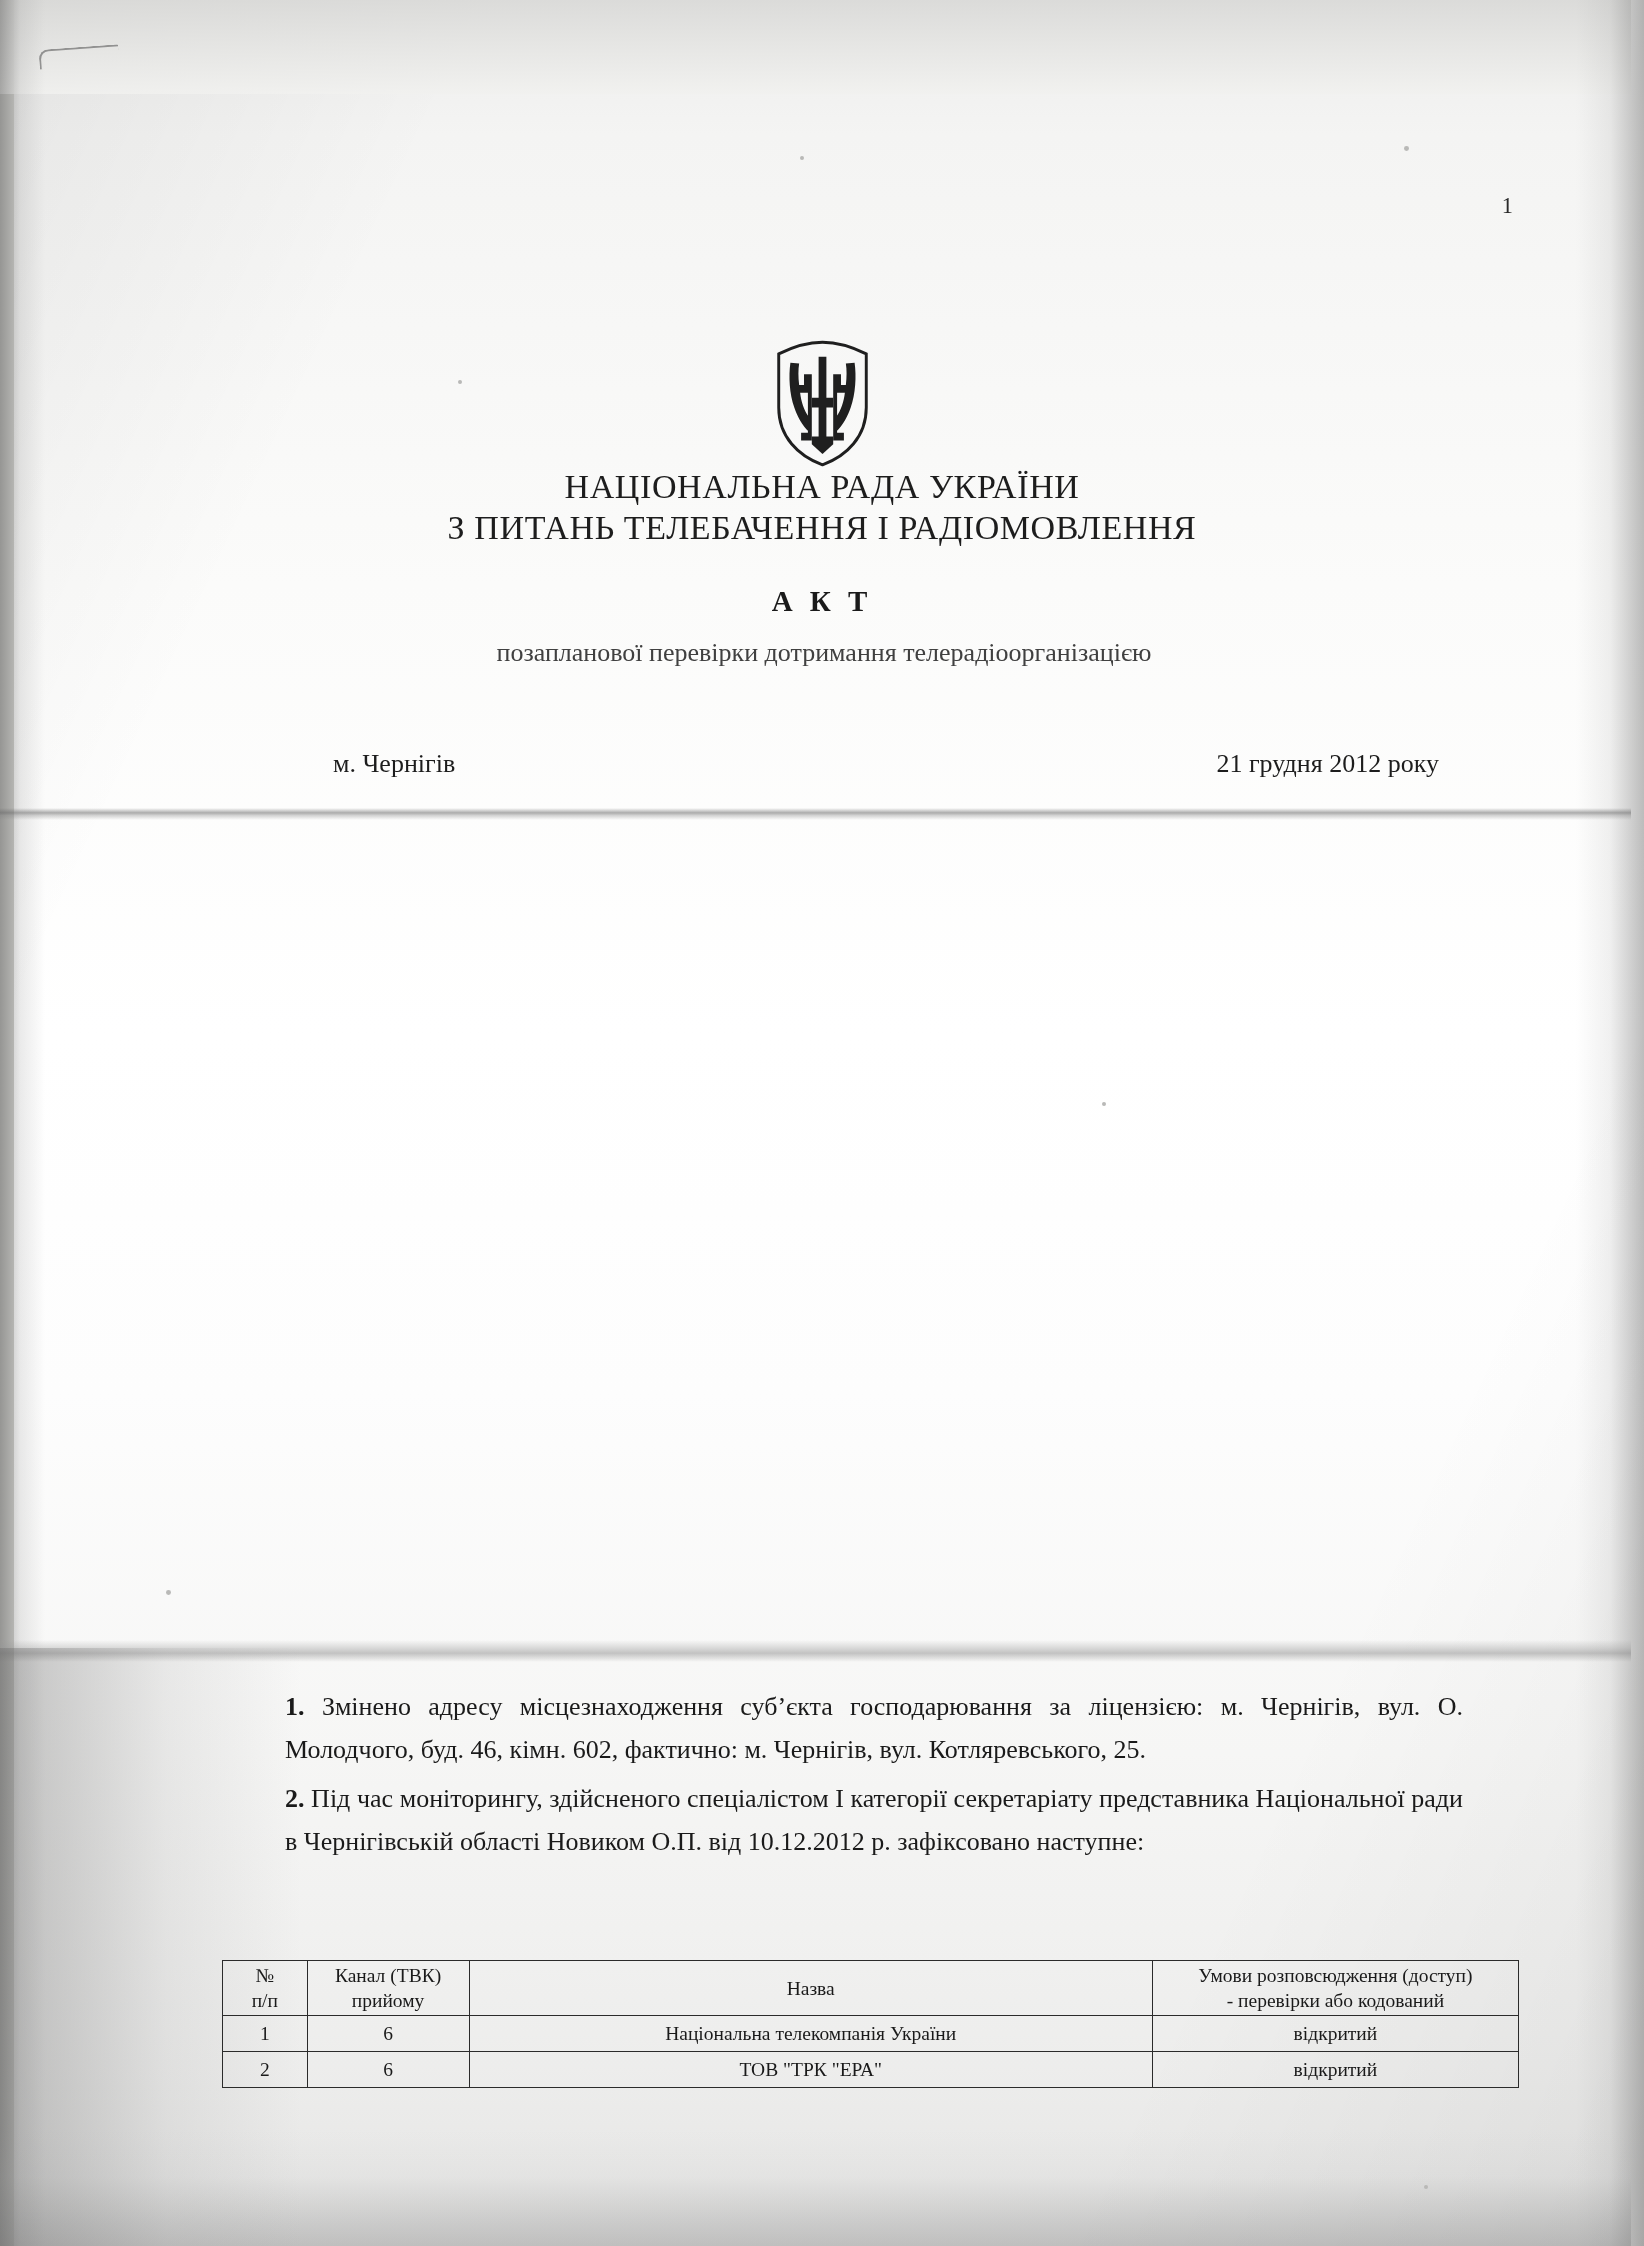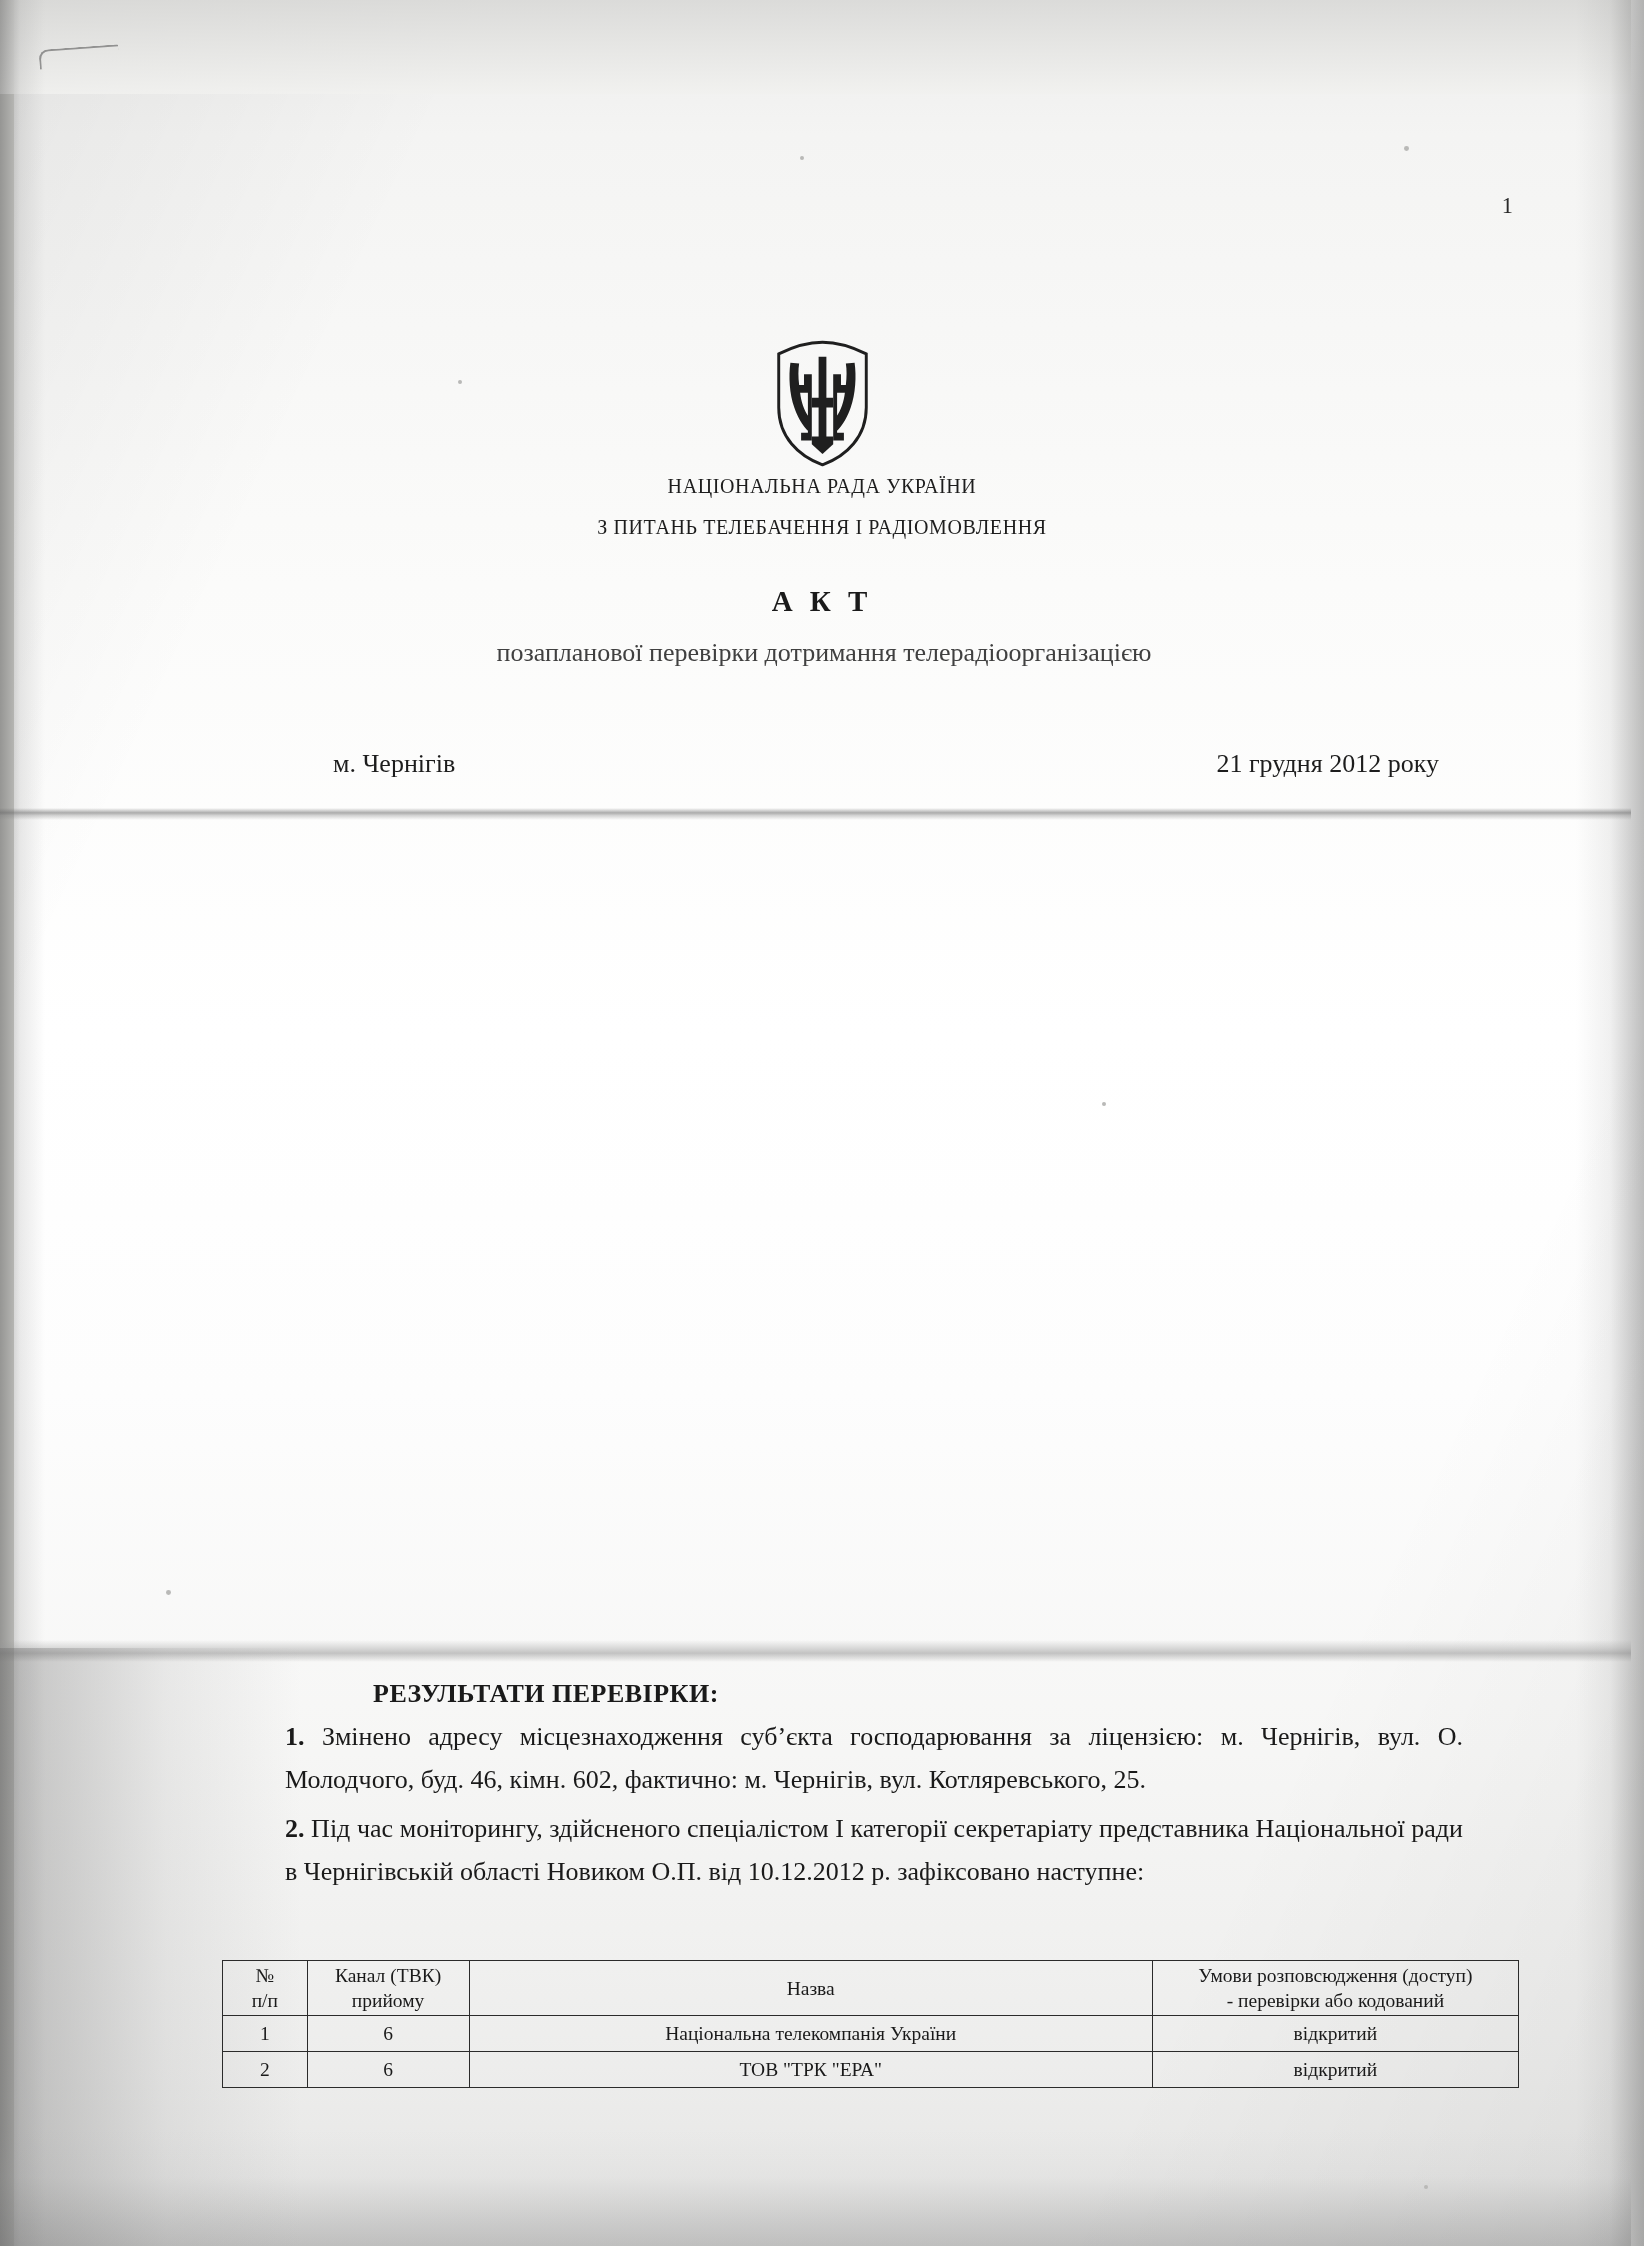--- a/index.html
+++ b/index.html
@@ -104,21 +104,21 @@
     display: flex;
     justify-content: center;
   }
   .emblem svg { display:block; }
 
   .org-title {
     position: absolute;
     left: 0; right: 0;
     top: 466px;
     text-align: center;
-    font-size: 20px;
+    font-size: 34px;
     letter-spacing: 0.6px;
     line-height: 41px;
     color: #1d1d1d;
   }
   .doc-type {
     position: absolute;
     left: 0; right: 0;
     top: 585px;
     text-align: center;
     font-size: 29px;
@@ -241,21 +241,20 @@
   <div class="doc-sub">
     <div>позапланової перевірки дотримання телерадіоорганізацією</div>
   </div>
 
   <div class="meta-row">
     <span>м. Чернігів</span>
     <span>21 грудня 2012 року</span>
   </div>
 
   <div class="results">
-    <div class="results-heading">РЕЗУЛЬТАТИ ПЕРЕВІРКИ:</div>
     <div class="para">
       <span class="num">1.</span>
       <span>Змінено адресу місцезнаходження суб’єкта господарювання за ліцензією: м. Чернігів, вул. О. Молодчого, буд. 46, кімн. 602, фактично: м. Чернігів, вул. Котляревського, 25.</span>
     </div>
     <div class="para">
       <span class="num">2.</span>
       <span>Під час моніторингу, здійсненого спеціалістом I категорії секретаріату представника Національної ради в Чернігівській області Новиком О.П. від 10.12.2012 р. зафіксовано наступне:</span>
     </div>
   </div>
 

